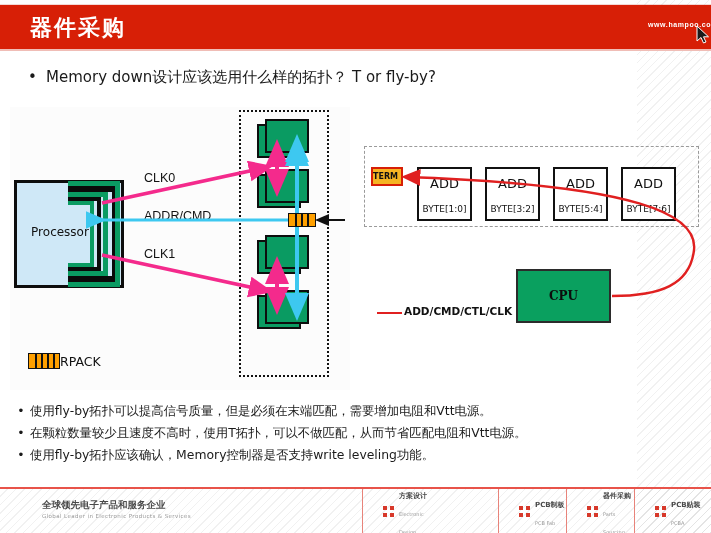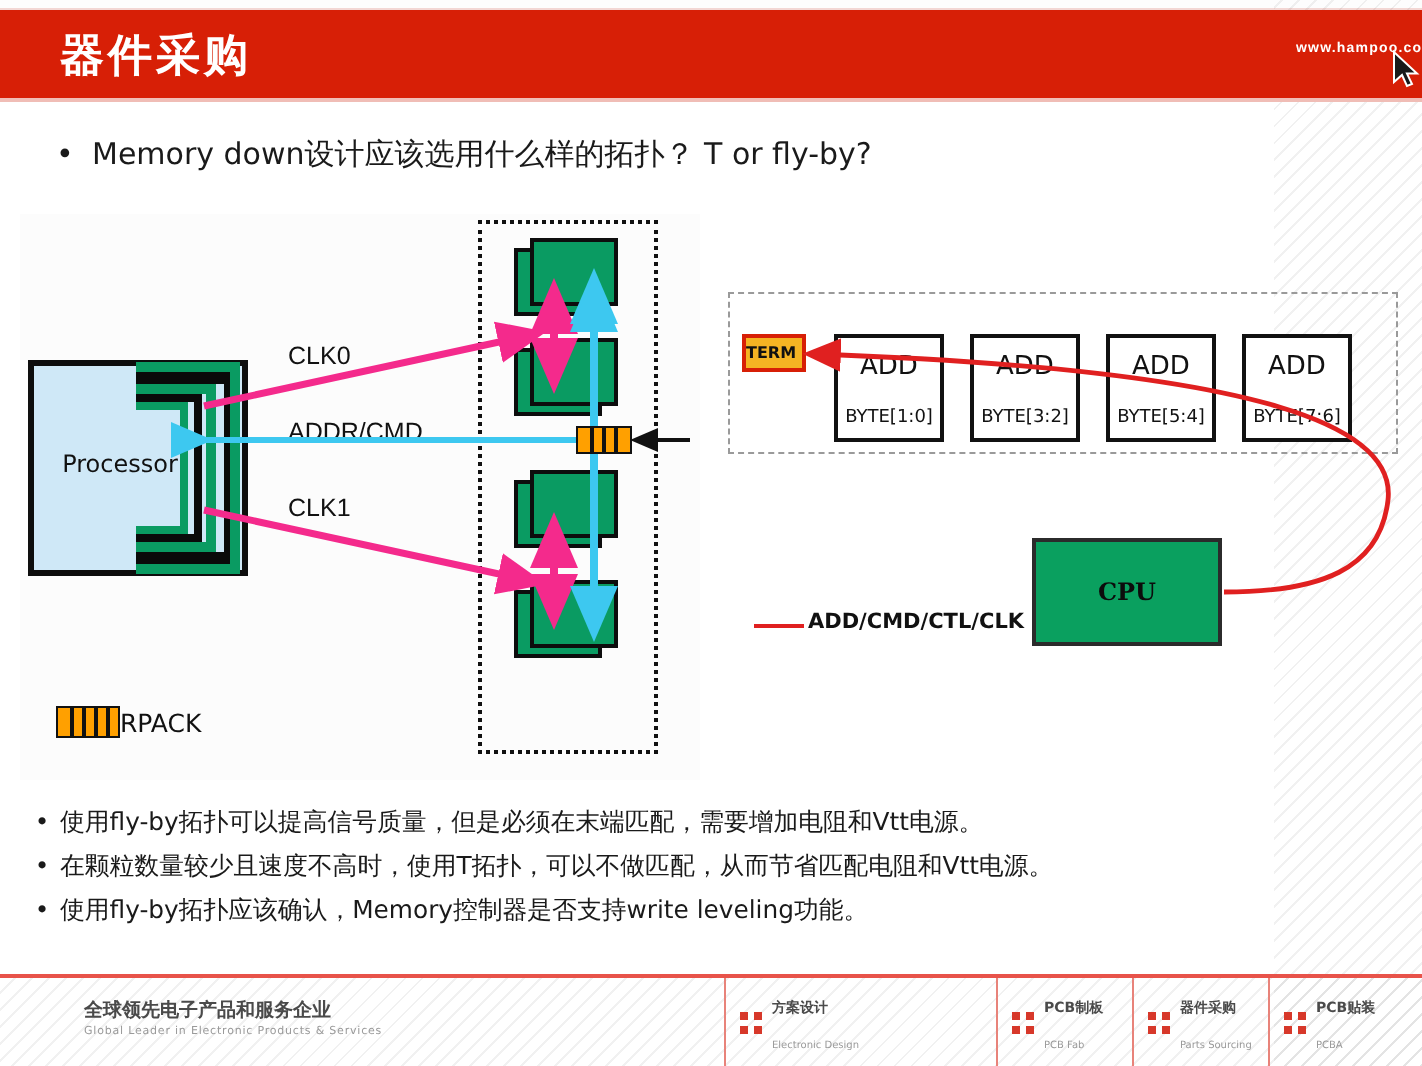--- a/index.html
+++ b/index.html
@@ -253,21 +253,21 @@
     font-family: "DejaVu Sans", "Liberation Sans", sans-serif;
   }
   #footer-en {
     position: absolute; left: 42px; top: 24px;
     font-size: 5.5px; color: #9a9a9a; letter-spacing: 0.4px;
     font-family: "DejaVu Sans", "Liberation Sans", sans-serif;
   }
   .svc {
     position: absolute; top: 0px; height: 44px;
     border-left: 1px solid #e8837a;
-    display: flex; align-items: center; padding-left: 7px;
+    display: flex; align-items: center; padding-left: 20px;
   }
   .svc-icon {
     width: 11px; height: 11px; margin-right: 5px; position: relative;
     flex: 0 0 11px;
   }
   .svc-icon b {
     position: absolute; width: 4px; height: 4px; background: #d7382a;
   }
   .svc-txt-cn {
     font-size: 7px; font-weight: bold; color: #4a4a4a; line-height: 9px;

